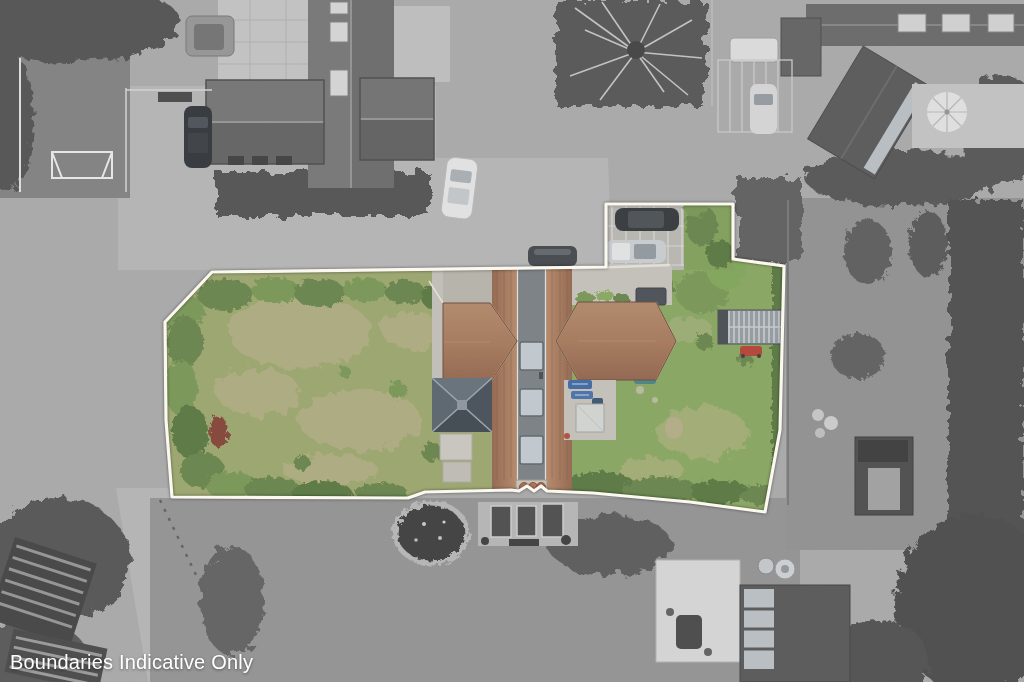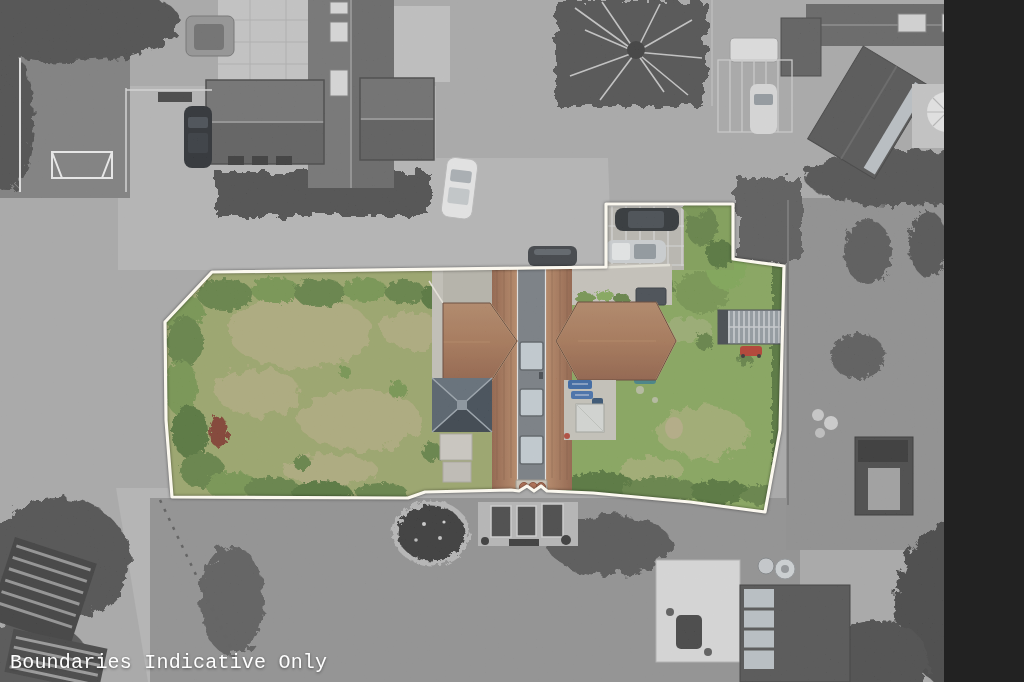--- a/index.html
+++ b/index.html
@@ -1,17 +1,17 @@
 <!DOCTYPE html>
 <html style="--surroundBase: #a7a7a7; --driveway: #b4b4b4; --lawnGray: #8e8e8e; --treeGray: #454545; --paving: #c4c4c4; --carDark: #24282c; --carSilver: #ccd0d2; --grassLeft: #98a464; --grassRight: #82a455; --dryGrass: #b5ab7e; --bushDark: #4e7033; --bushMid: #5d7d3d; --bushLight: #6f9147; --roofTerracotta: #a4714f; --roofTerracottaDark: #8a583f; --grayStrip: #72787e; --skylight: #c3ccd2; --slate: #46525d; --shedMetal: #8f979d; --mowerRed: #b23425; --boundaryWhite: #fbf8ef; --captionWhite: #ffffff;"><head>
 <meta charset="utf-8">
 <style>
   html,body{margin:0;padding:0;background:#222;}
-  .stage{position:relative;width:944px;height:682px;overflow:hidden;
-         font-family:Liberation Mono, monospace;background:#c2410c;}
+  .stage{position:relative;width:1024px;height:682px;overflow:hidden;
+         font-family:Liberation Sans, sans-serif;background:#c2410c;}
   svg{position:absolute;inset:0;display:block;}
   
   .base-gravel{fill:var(--surroundBase,#a7a7a7);}
   .driveway{fill:var(--driveway,#b3b3b3);}
   .lawn-gray{fill:var(--lawnGray,#8e8e8e);}
   .tree-gray{fill:var(--treeGray,#454545);}
   .paving{fill:var(--paving,#c4c4c4);}
   .car-dark{fill:var(--carDark,#24282c);}
   .car-silver{fill:var(--carSilver,#ccd0d2);}
   .lawn-left{fill:var(--grassLeft,#98a464);}

